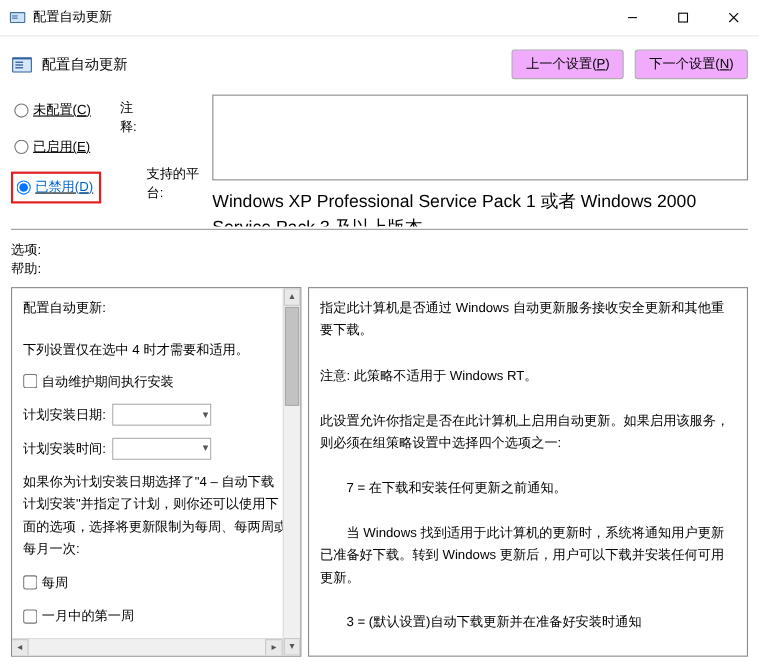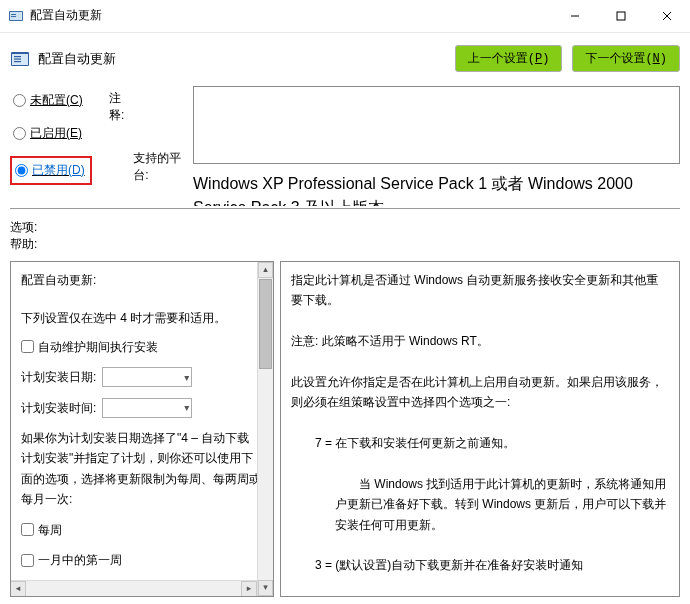--- a/index.html
+++ b/index.html
@@ -53,28 +53,27 @@
     display: inline-flex; align-items: center; justify-content: center;
   }
   .header-row .h-title { font-size: 13px; }
   .nav-btns {
     margin-left: auto;
     display: flex;
     gap: 10px;
   }
   .btn {
     border: 1px solid #adadad;
-    background: #84cc16;
+    background: #f0abfc;
     padding: 4px 12px;
     font-size: 12px;
     border-radius: 3px;
     cursor: default;
     min-width: 98px;
     text-align: center;
-    font-family: Liberation Mono, monospace;
   }
   .btn u { text-decoration: underline; }
   .config-area {
     display: grid;
     grid-template-columns: 95px 80px 1fr;
     column-gap: 4px;
     padding: 0px 10px 0 10px;
     align-items: start;
   }
   .radio-col {
@@ -350,18 +349,18 @@
       </div>
     </div>
   </div>
 
   <div class="panel">
     <div class="panel-content">
       <div>指定此计算机是否通过 Windows 自动更新服务接收安全更新和其他重要下载。</div><br>
       <div>注意: 此策略不适用于 Windows RT。</div><br>
       <div>此设置允许你指定是否在此计算机上启用自动更新。如果启用该服务，则必须在组策略设置中选择四个选项之一:</div><br>
       <div class="indent">7 = 在下载和安装任何更新之前通知。</div><br>
-      <div style="text-indent:24px;margin-left:44px;">当 Windows 找到适用于此计算机的更新时，系统将通知用户更新已准备好下载。转到 Windows 更新后，用户可以下载并安装任何可用更新。</div><br>
+      <div style="text-indent:24px;">当 Windows 找到适用于此计算机的更新时，系统将通知用户更新已准备好下载。转到 Windows 更新后，用户可以下载并安装任何可用更新。</div><br>
       <div class="indent">3 = (默认设置)自动下载更新并在准备好安装时通知</div><br>
       
     </div>
   </div>
 </div>
 
 </body></html>

